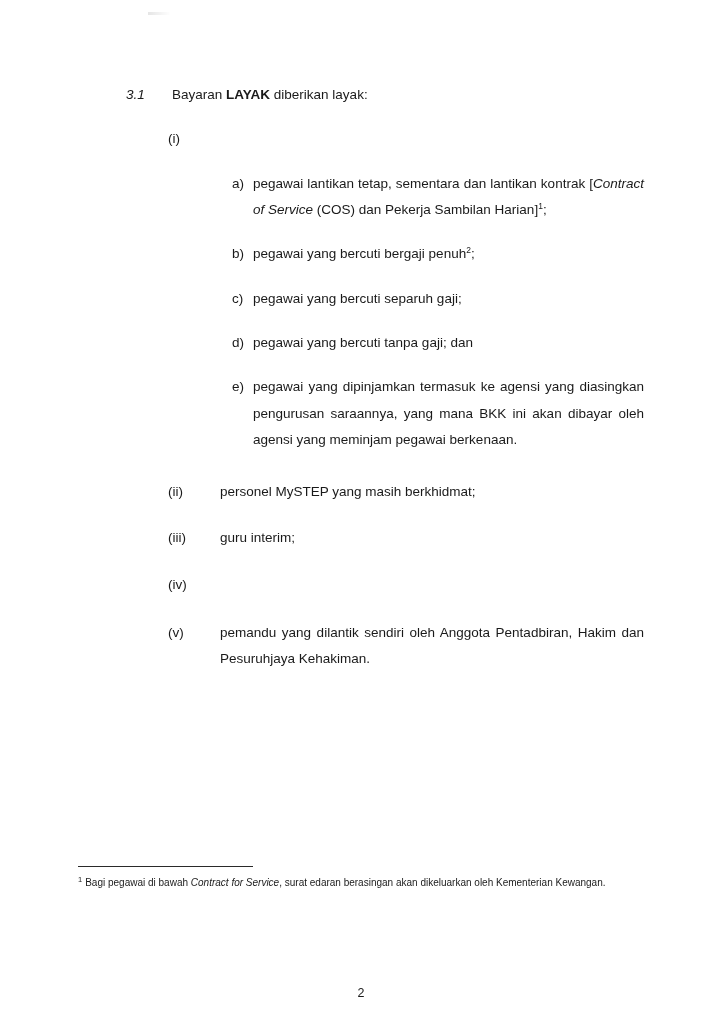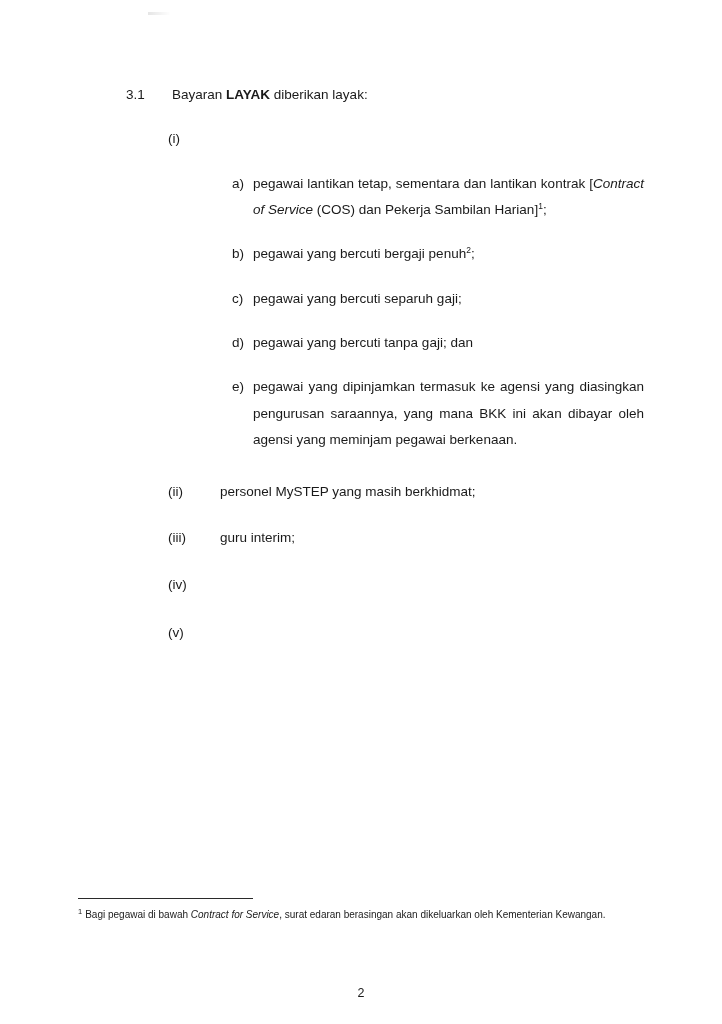--- a/index.html
+++ b/index.html
@@ -51,21 +51,21 @@
     text-justify: inter-word;
     hyphens: none;
   }
 
   
   .lvl1 {
     margin-left: 126px;
     margin-right: 78px;
     margin-top: 82px;
   }
-  .lvl1 .marker { width: 46px; }
+  .lvl1 .marker { width: 46px; font-style: italic; }
 
   
   .lvl2 {
     margin-left: 168px;
     margin-right: 78px;
     margin-top: 18px;
   }
   .lvl2 .marker { width: 52px; }
 
   
@@ -82,21 +82,21 @@
   sup {
     font-size: 8.5px;
     vertical-align: super;
     line-height: 0;
   }
 
   
   .footnote-area {
     position: absolute;
     left: 78px;
-    top: 898px;
+    top: 866px;
     width: 566px;
   }
   .footnote-rule {
     width: 175px;
     height: 0;
     border-top: 1px solid #2a2a2a;
     margin-bottom: 9px;
   }
   .footnote {
     font-size: 10px;
@@ -185,20 +185,21 @@
       <div class="marker">(iii)</div>
       <div class="body-text">guru interim;</div>
     </div>
 
     <div class="row lvl2" style="margin-top:20px;">
       <div class="marker">(iv)</div>
     </div>
 
     <div class="row lvl2" style="margin-top:22px;">
       <div class="marker">(v)</div>
+      <div class="body-text">pemandu yang dilantik sendiri oleh Anggota Pentadbiran, Hakim dan Pesuruhjaya Kehakiman.</div>
     </div>
 
   </div>
 
   <div class="footnote-area">
     <div class="footnote-rule"></div>
     <div class="footnote"><span class="fn-mark">1</span><span>Bagi pegawai di bawah </span><span class="ital">Contract for Service</span><span>, surat edaran berasingan akan dikeluarkan oleh Kementerian Kewangan.</span></div>
   </div>
 
   <div class="page-number">2</div>

